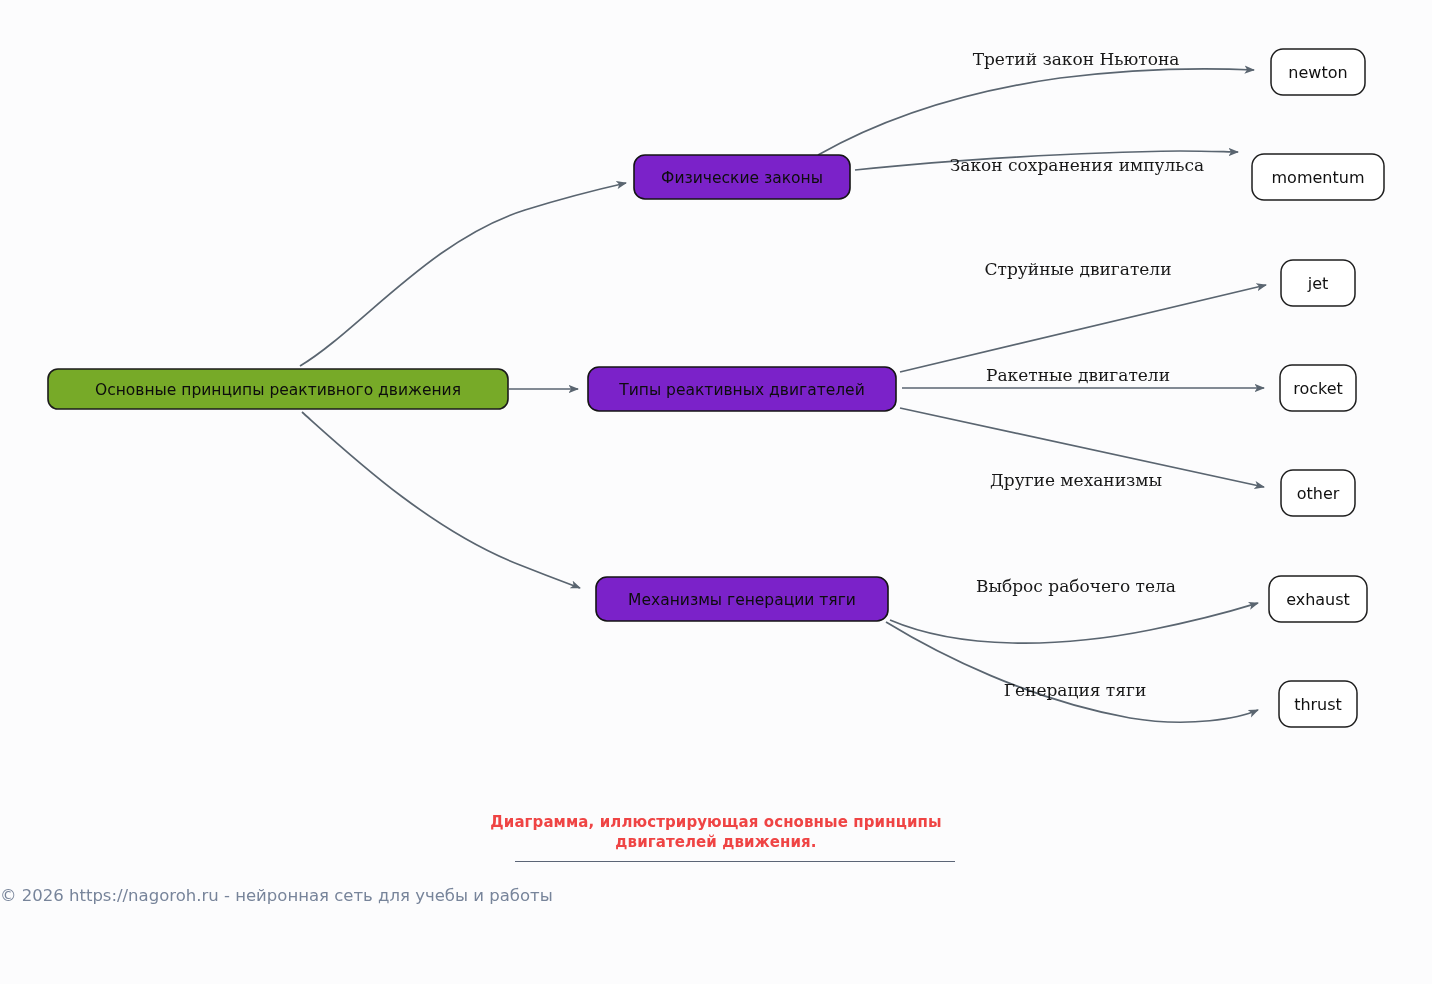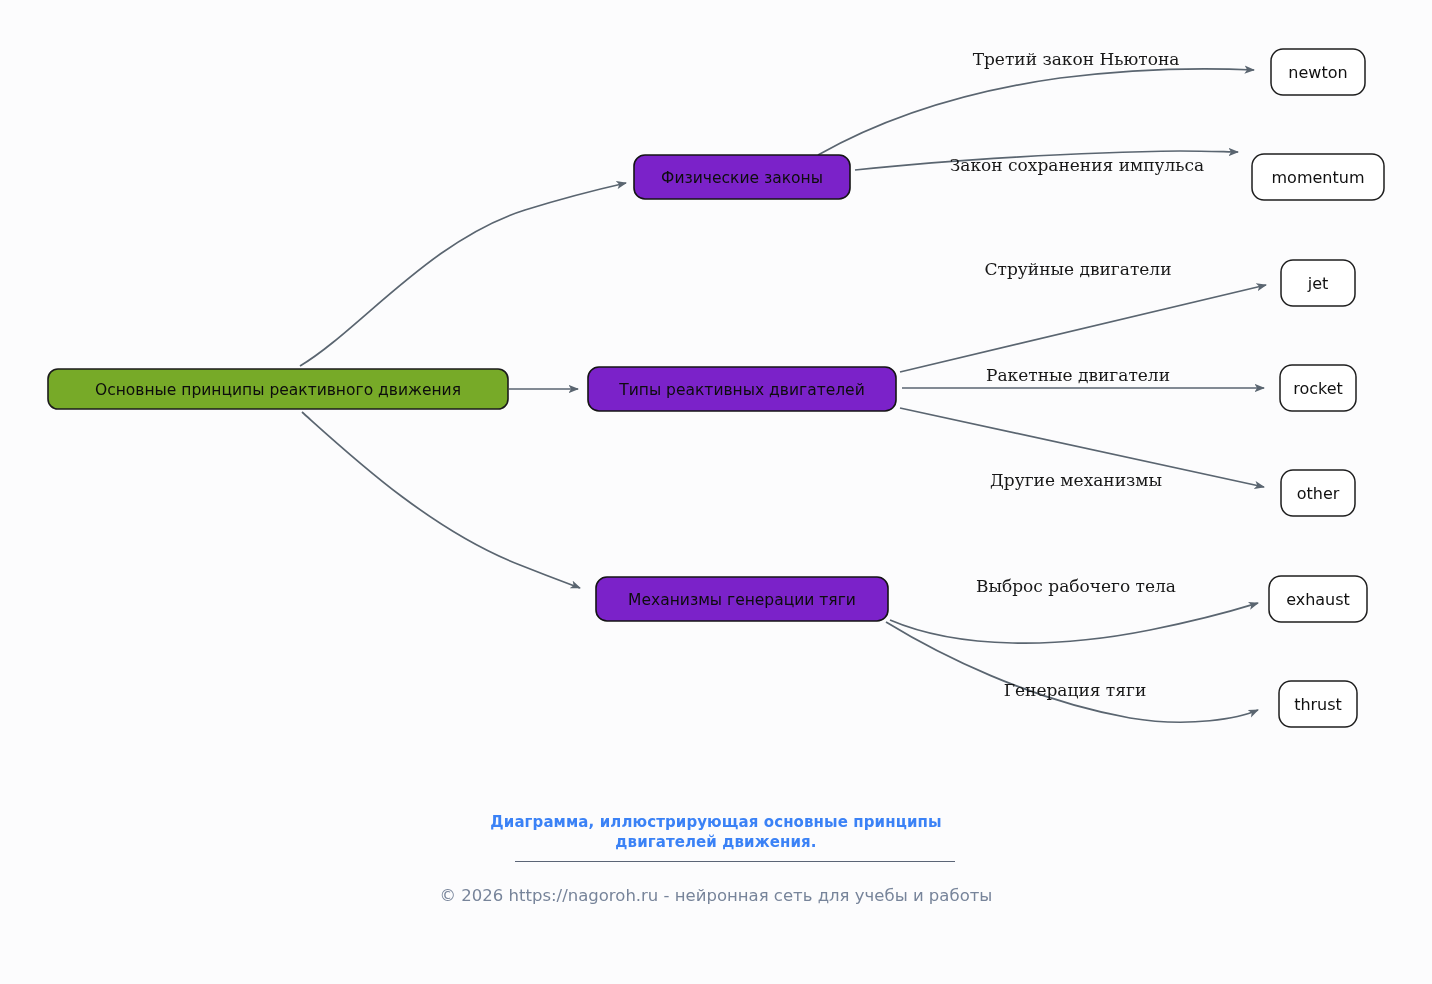--- a/index.html
+++ b/index.html
@@ -73,38 +73,38 @@
   }
   .caption {
     position: absolute;
     left: 0;
     width: 1432px;
     text-align: center;
     font-family: "DejaVu Sans", sans-serif;
     font-size: 15px;
     font-weight: bold;
     line-height: 1.35;
-    color: #3b82f6;
+    color: #ef4444;
     letter-spacing: 0.1px;
   }
   #caption-block { top: 812px; }
   .caption-divider {
     position: absolute;
     left: 515px;
     top: 861px;
     width: 440px;
     height: 0;
     border-top: 1.6px solid #5b6576;
   }
   .footer {
     position: absolute;
     left: 0;
     top: 886px;
     width: 1432px;
-    text-align: center;
+    text-align: left;
     font-family: "DejaVu Sans", sans-serif;
     font-size: 16.5px;
     color: #77849a;
   }
 </style>
 </head>
 <body>
 
 <div id="stage">
 

